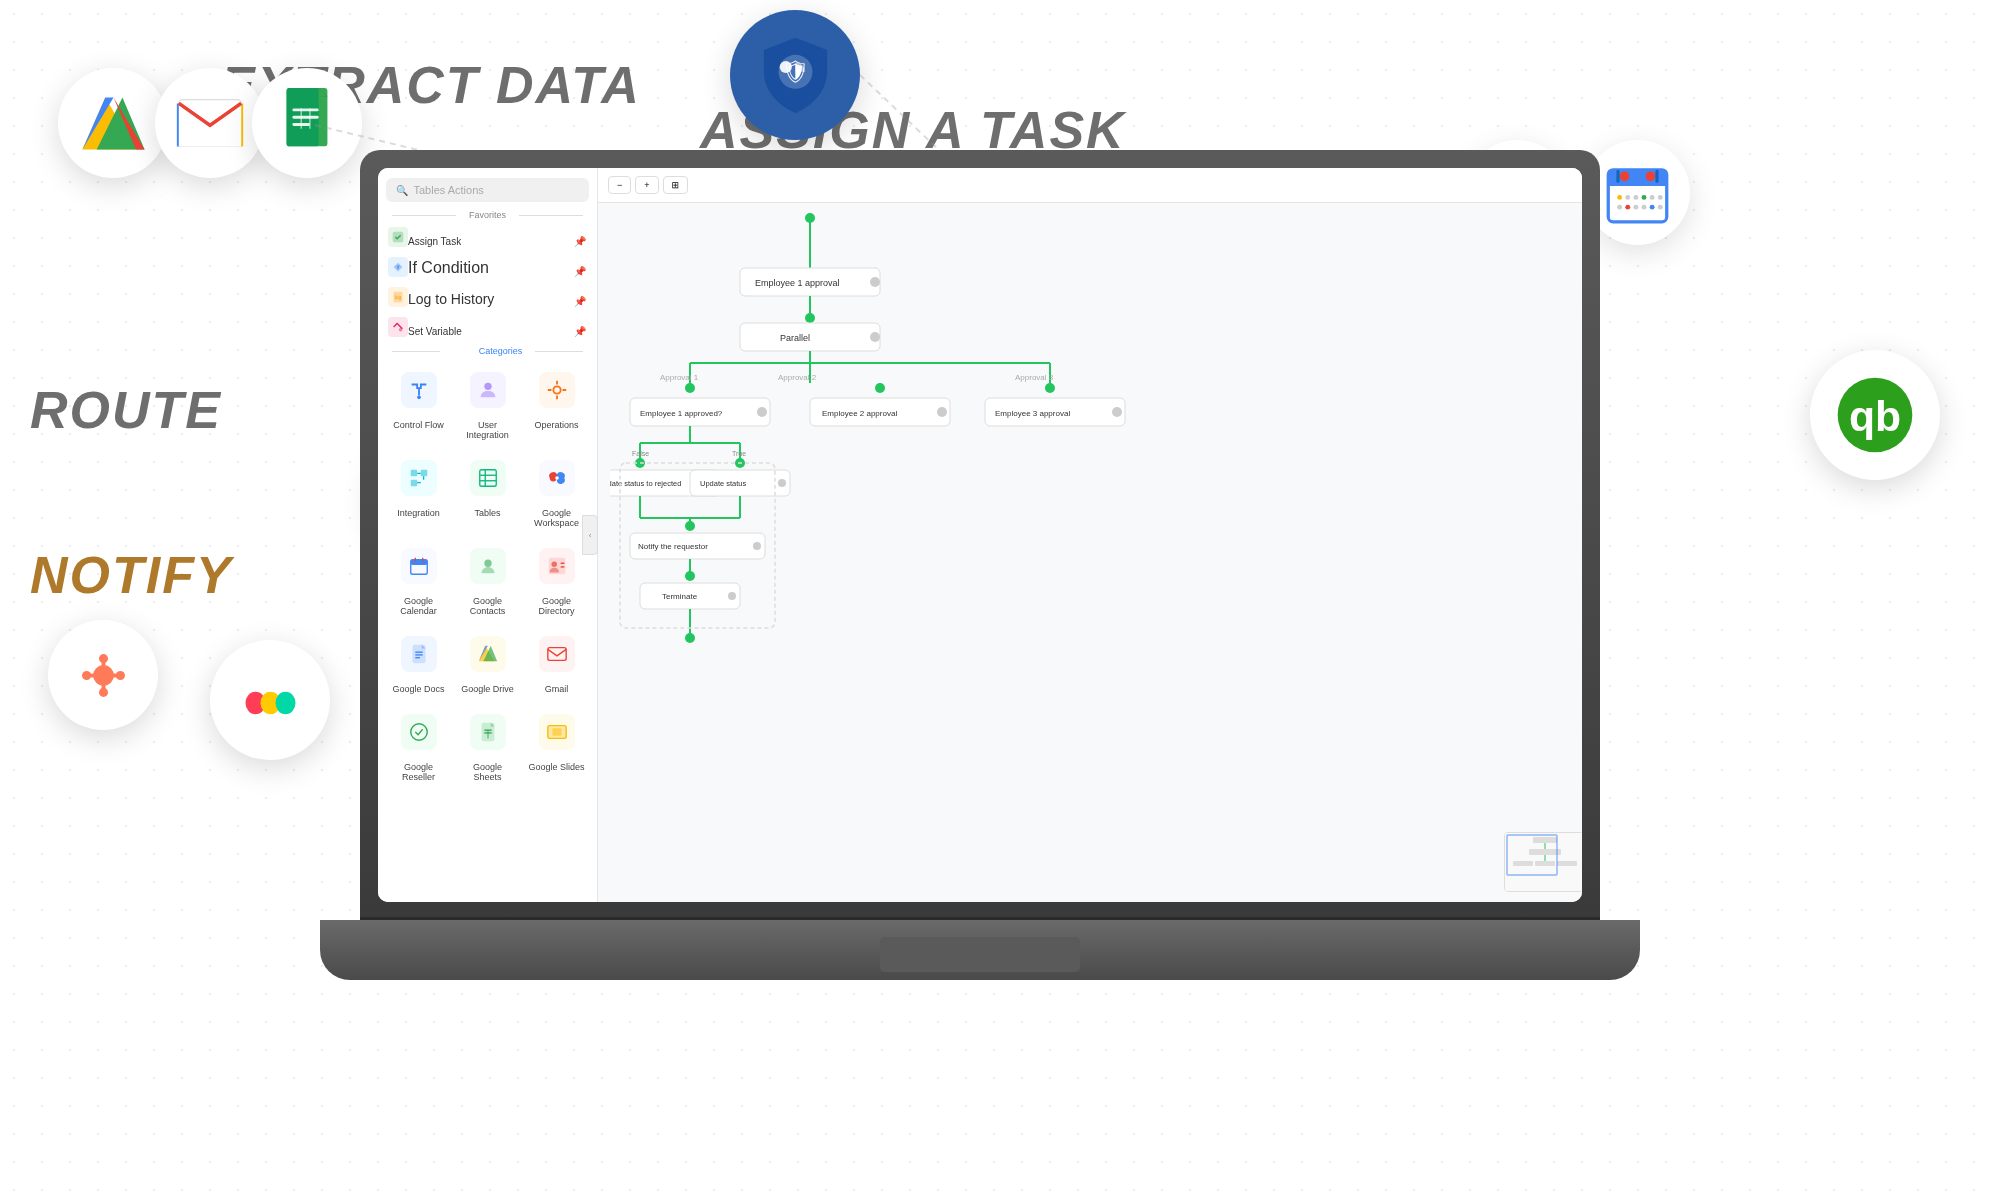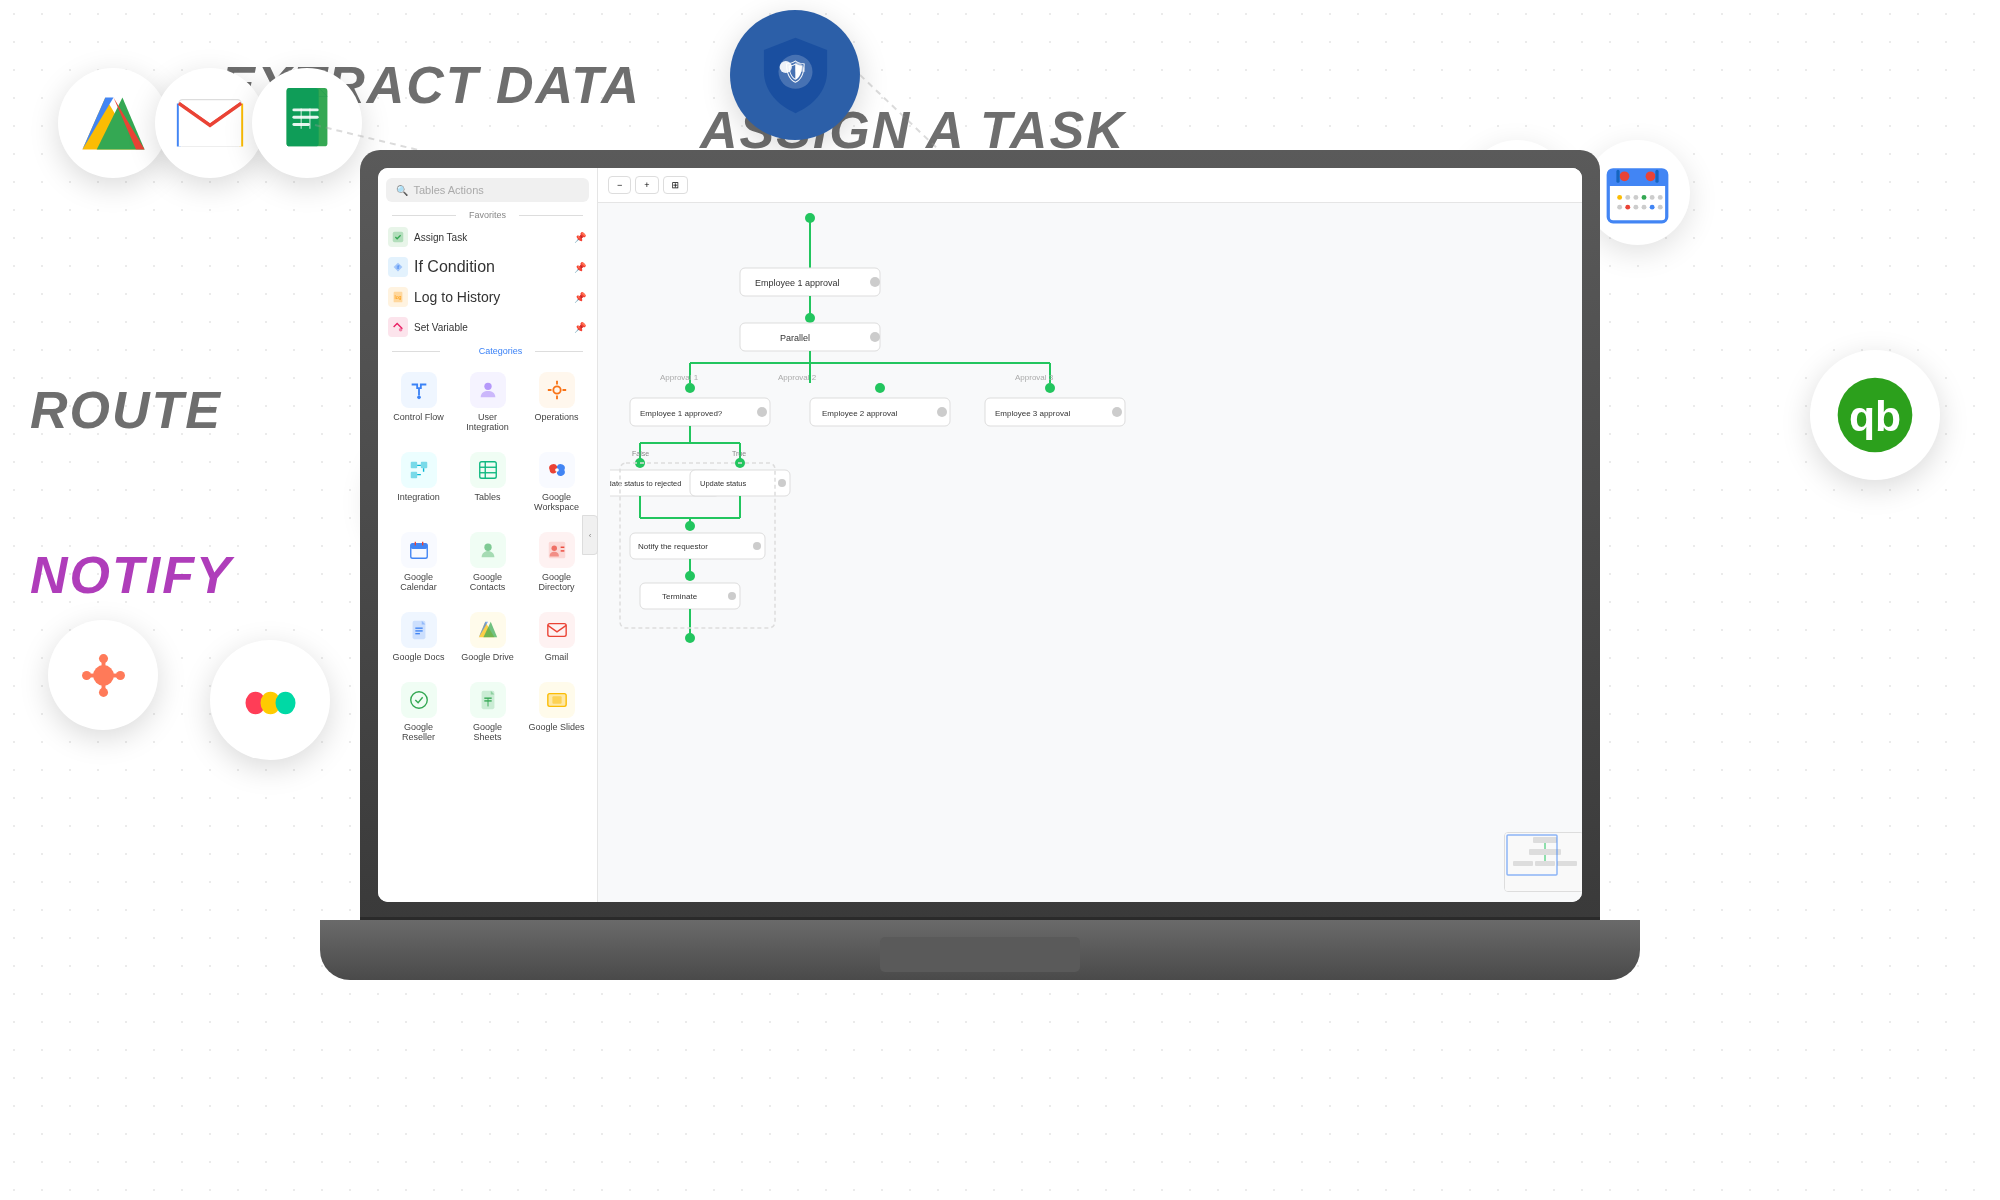--- a/index.html
+++ b/index.html
@@ -57,21 +57,21 @@
       text-transform: uppercase;
       font-style: italic;
       opacity: 0.85;
     }
     .label-notify {
       position: absolute;
       top: 545px;
       left: 30px;
       font-size: 52px;
       font-weight: 900;
-      color: #a21caf;
+      color: #a16207;
       letter-spacing: 2px;
       text-transform: uppercase;
       font-style: italic;
       opacity: 0.85;
     }
 
     
     .float-icon {
       position: absolute;
       border-radius: 50%;
@@ -234,22 +234,21 @@
     }
     .section-line {
       flex: 1;
       height: 1px;
       background: #ddd;
       margin: 0 8px;
     }
 
     .fav-item {
       display: flex;
-      align-items: center;
-      gap: 6px;
+      align-items: flex-end;
       padding: 5px 10px;
       cursor: pointer;
       border-radius: 4px;
       color: #333;
     }
     .fav-icon {
       width: 20px; height: 20px;
       border-radius: 4px;
       display: flex; align-items: center; justify-content: center;
       font-size: 11px;
@@ -264,21 +263,21 @@
       display: grid;
       grid-template-columns: repeat(3, 1fr);
       gap: 4px;
       padding: 4px 8px;
     }
 
     .cat-item {
       display: flex;
       flex-direction: column;
       align-items: center;
-      gap: 4px;
+      gap: 12px;
       padding: 8px 4px;
       border-radius: 8px;
       cursor: pointer;
       font-size: 9px;
       color: #444;
       text-align: center;
     }
 
     .cat-icon {
       width: 36px; height: 36px;

